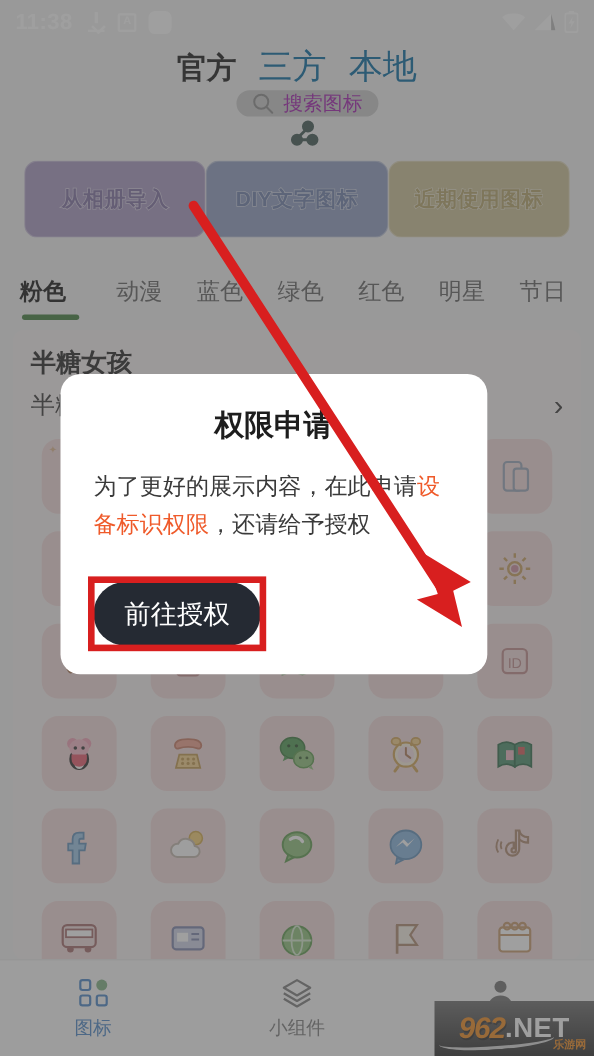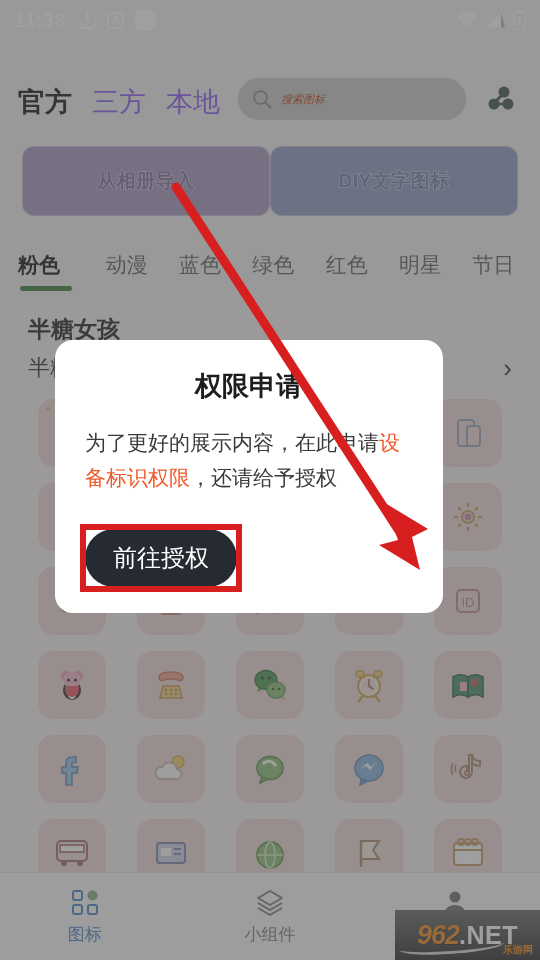--- a/index.html
+++ b/index.html
@@ -31,31 +31,31 @@
   .ico-ime { width:17px; height:17px; border:2px solid #fff; border-radius:2px;
      color:#fff; font-size:10px; font-weight:700; display:flex; align-items:center; justify-content:center; line-height:1; }
   .ico-white-sq { width:21px; height:21px; background:#fff; border-radius:6px; }
   .ico-wifi { width:22px; height:16px; }
   .ico-sig { width:19px; height:16px; }
   .ico-bat { width:13px; height:20px; }
 
   
   .header {
     position:absolute; top:40px; left:0; right:0; height:80px;
-    display:flex; align-items:flex-end; padding:0 18px; z-index:10;
+    display:flex; align-items:center; padding:0 18px; z-index:10;flex-direction:column;
   }
   .top-tabs { display:flex; align-items:baseline; gap:20px; }
-  .top-tab { font-size:27px; color:#8b5cf6; }
+  .top-tab { font-size:31px; color:#0369a1; }
   .top-tab.active { color:#141414; font-weight:700; font-size:27px; }
   .searchbar {
     margin-left:18px; flex:1; height:42px; border-radius:21px;
     background:rgba(150,150,150,0.45);
     display:flex; align-items:center; padding:0 14px; gap:9px;
   }
-  .search-ph { font-size:11px; color:#c2410c;font-style:italic; }
+  .search-ph { font-size:18px; color:#a21caf; }
   .share-btn { margin-left:14px; width:42px; height:42px; display:flex; align-items:center; justify-content:center; }
 
   
   .features {
     position:absolute; top:146px; left:0; right:0; height:70px;
     display:flex; padding:0 22px; z-index:10;
   }
   .feat {
     flex:1; border-radius:12px; display:flex; align-items:center; justify-content:center;
     border:1.5px solid rgba(255,255,255,.35); position:relative; overflow:hidden;
@@ -212,20 +212,23 @@
       </svg>
     </div>
   </div>
 
   <div class="features">
     <div class="feat f1">
       <span>从相册导入</span>
     </div>
     <div class="feat f2">
       <span>DIY文字图标</span>
+    </div>
+    <div class="feat f3">
+      <span>近期使用图标</span>
     </div>
   </div>
 
   <div class="cats">
     <div class="cat active">粉色</div>
     <div class="cat">动漫</div>
     <div class="cat">蓝色</div>
     <div class="cat">绿色</div>
     <div class="cat">红色</div>
     <div class="cat">明星</div>

